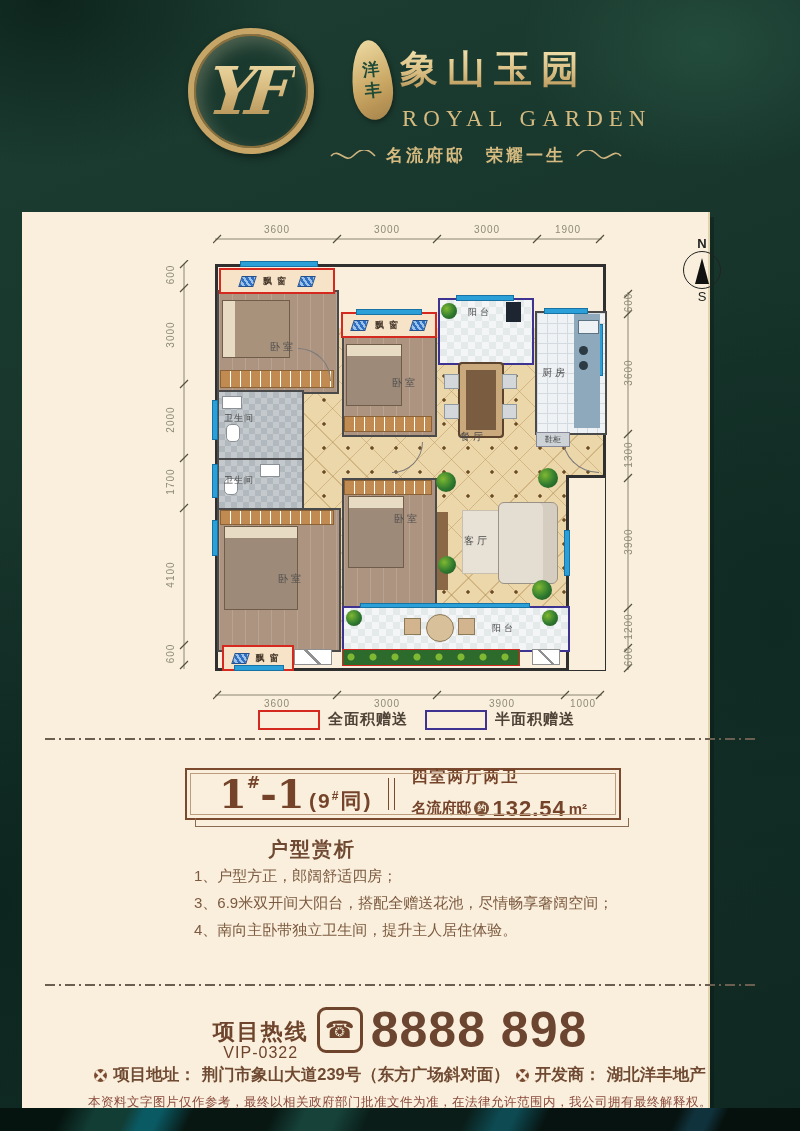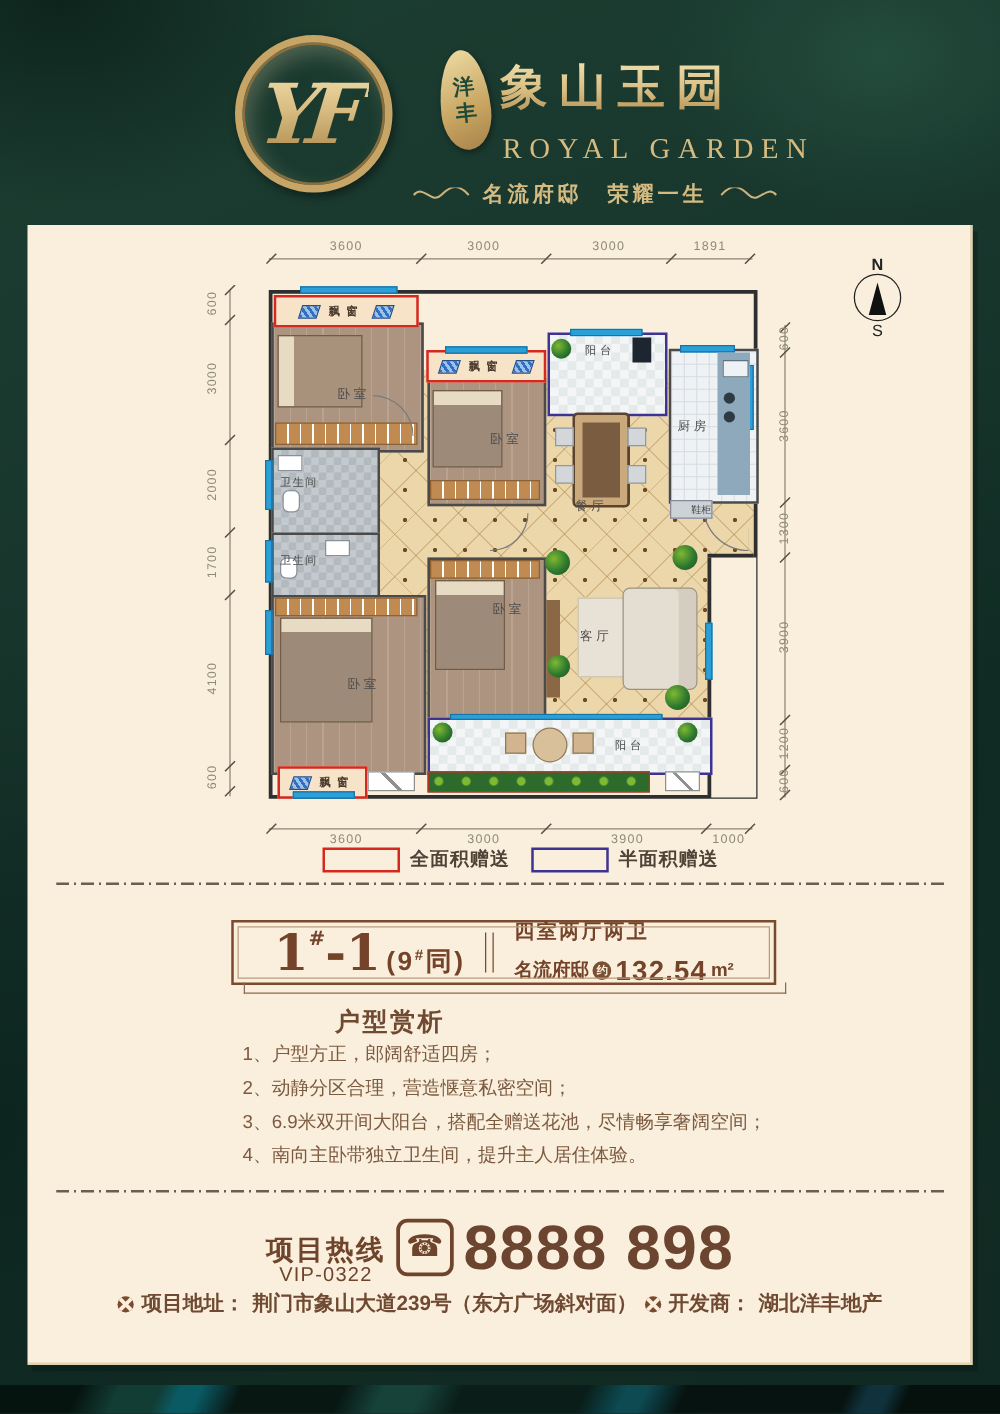--- a/index.html
+++ b/index.html
@@ -27,21 +27,21 @@
   .badge span{color:#1f4a37;font-weight:bold;font-size:17px;line-height:19px;}
   .brand-title{left:400px;top:44px;width:260px;font-family:"DejaVu Serif",serif;font-weight:bold;
     font-size:38px;letter-spacing:9px;
     background:linear-gradient(180deg,#f6e7b4 0%,#d9bd82 55%,#b08c4e 100%);
     -webkit-background-clip:text;background-clip:text;color:#d9bd82;-webkit-text-fill-color:transparent;}
   .brand-sub{left:402px;top:106px;width:260px;font-family:"Liberation Serif",serif;
     font-size:23px;letter-spacing:6px;color:#d6bb80;}
   .tagline-row{left:330px;top:144px;width:330px;display:flex;align-items:center;gap:10px;}
   .tagline{color:#d6bb80;font-size:17px;font-weight:bold;letter-spacing:3px;white-space:nowrap;}
   
-  .card{left:22px;top:180px;width:756px;height:912px;background:#f9efdc;
+  .card{left:22px;top:212px;width:688px;height:912px;background:#f9efdc;
     box-shadow:4px 5px 0 rgba(10,20,16,.35), inset -2px -2px 0 #e2d2ae;}
   
   .plan{left:138px;top:16px;width:512px;height:500px;}
   .dim{position:absolute;}
   .dimt,.dimb{position:absolute;transform:translateX(-50%);font-size:10px;color:#8f8a76;letter-spacing:1px;}
   .diml,.dimr{position:absolute;width:44px;text-align:center;font-size:10px;color:#8f8a76;
     letter-spacing:1px;transform:rotate(-90deg);}
   .tile{background:#ecd7ab;
     background-image:
       radial-gradient(circle, #6b4a24 1.4px, transparent 2px),
@@ -166,21 +166,21 @@
         <path d="M4 10 L12 2 M4 30 L12 22 M4 150 L12 142 M4 194 L12 186 M4 324 L12 316 M4 364 L12 356 M4 384 L12 376" stroke="#55503f" stroke-width="1.2"></path>
       </svg>
       <svg class="dim" style="left:53px;top:460px" width="392" height="16" viewBox="0 0 392 16">
         <path d="M2 7 H389" stroke="#8c8673" stroke-width="1" fill="none"></path>
         <path d="M0 11 L8 3 M120 11 L128 3 M220 11 L228 3 M348 11 L356 3 M383 11 L391 3" stroke="#55503f" stroke-width="1.2"></path>
       </svg>
 
       <span class="dimt" style="left:117px;top:-4px">3600</span>
       <span class="dimt" style="left:227px;top:-4px">3000</span>
       <span class="dimt" style="left:327px;top:-4px">3000</span>
-      <span class="dimt" style="left:408px;top:-4px">1891</span>
+      <span class="dimt" style="left:408px;top:-4px">1900</span>
       <span class="diml" style="left:-12px;top:41px">600</span>
       <span class="diml" style="left:-12px;top:101px">3000</span>
       <span class="diml" style="left:-12px;top:186px">2000</span>
       <span class="diml" style="left:-12px;top:248px">1700</span>
       <span class="diml" style="left:-12px;top:341px">4100</span>
       <span class="diml" style="left:-12px;top:420px">600</span>
       <span class="dimr" style="left:446px;top:69px">600</span>
       <span class="dimr" style="left:446px;top:139px">3600</span>
       <span class="dimr" style="left:446px;top:221px">1300</span>
       <span class="dimr" style="left:446px;top:308px">3900</span>
@@ -282,21 +282,21 @@
       <span class="rlbl" style="left:64px;top:184px;font-size:9px;letter-spacing:1px">卫生间</span>
       <span class="rlbl" style="left:64px;top:246px;font-size:9px;letter-spacing:1px">卫生间</span>
       <span class="rlbl" style="left:118px;top:344px">卧室</span>
       <span class="rlbl" style="left:232px;top:148px">卧室</span>
       <span class="rlbl" style="left:234px;top:284px">卧室</span>
       <span class="rlbl" style="left:300px;top:202px">餐厅</span>
       <span class="rlbl" style="left:304px;top:306px">客厅</span>
       <span class="rlbl" style="left:382px;top:138px">厨房</span>
       <span class="rlbl" style="left:308px;top:78px;font-size:9px">阳台</span>
       <span class="rlbl" style="left:332px;top:394px;font-size:9px">阳台</span>
-      <div class="a" style="left:376px;top:204px;width:32px;height:13px;background:#cdd2d6;border:1px solid #889;font-size:8px;color:#444;text-align:right;line-height:13px">鞋柜</div>
+      <div class="a" style="left:376px;top:204px;width:32px;height:13px;background:#cdd2d6;border:1px solid #889;font-size:8px;color:#444;text-align:center;line-height:13px">鞋柜</div>
     </div>
 
     <div class="a compass">
       <span style="font-size:13px;font-weight:bold">N</span>
       <span class="c">
           <span class="needle"></span>
         </span>
       <span style="font-size:13px">S</span>
     </div>
 
@@ -321,21 +321,20 @@
           <span class="area-val">132.54</span>
           <span>m²</span>
         </span>
       </span>
     </div>
     <div class="a plaque-shadow"></div>
 
     <div class="a h-analysis">户型赏析</div>
     <div class="a items">
       <div>1、户型方正，郎阔舒适四房；</div>
-      <div>2、动静分区合理，营造惬意私密空间；</div>
       <div>3、6.9米双开间大阳台，搭配全赠送花池，尽情畅享奢阔空间；</div>
       <div>4、南向主卧带独立卫生间，提升主人居住体验。</div>
     </div>
 
     <div class="a dashdot" style="left:23px;top:772px;width:712px"></div>
 
     <div class="a hotline">
       <span class="hl-col">
         <span class="hl-l">项目热线</span>
         <span class="hl-v">VIP-0322</span>
@@ -346,16 +345,17 @@
 
     <div class="a addr">
       <span class="buoy"></span>
       <span>项目地址：</span>
         <span>荆门市象山大道239号（东方广场斜对面）</span>
       <span class="buoy"></span>
       <span>开发商：</span>
         <span>湖北洋丰地产</span>
     </div>
 
+    <div class="a disclaimer">本资料文字图片仅作参考，最终以相关政府部门批准文件为准，在法律允许范围内，我公司拥有最终解释权。</div>
   </div>
 
   <div class="a footer-strip"></div>
 </div>
 
 </body></html>

